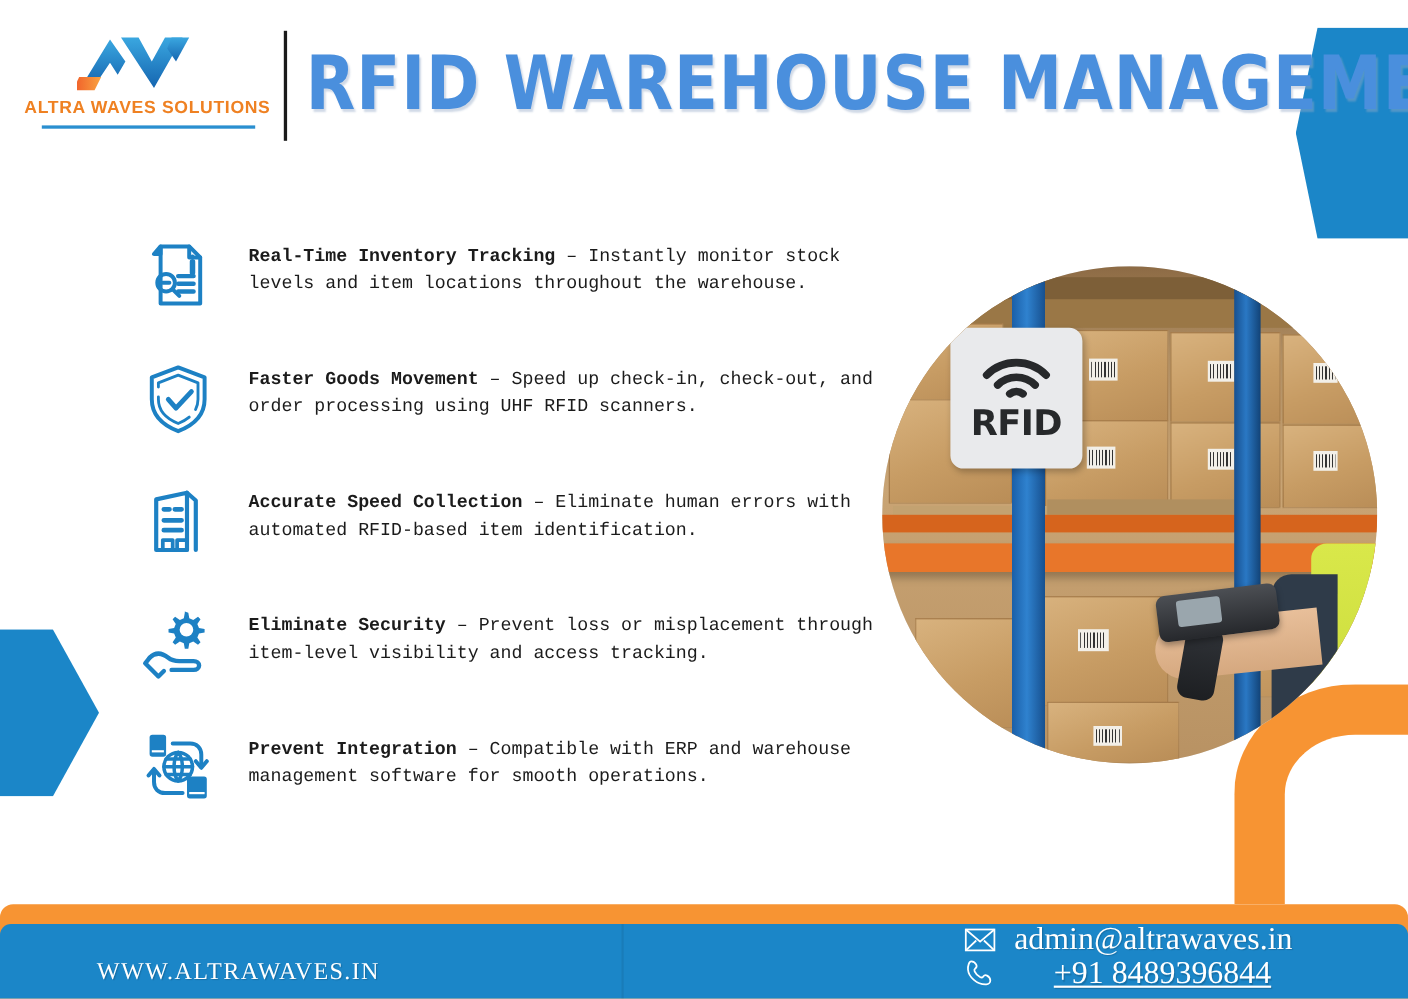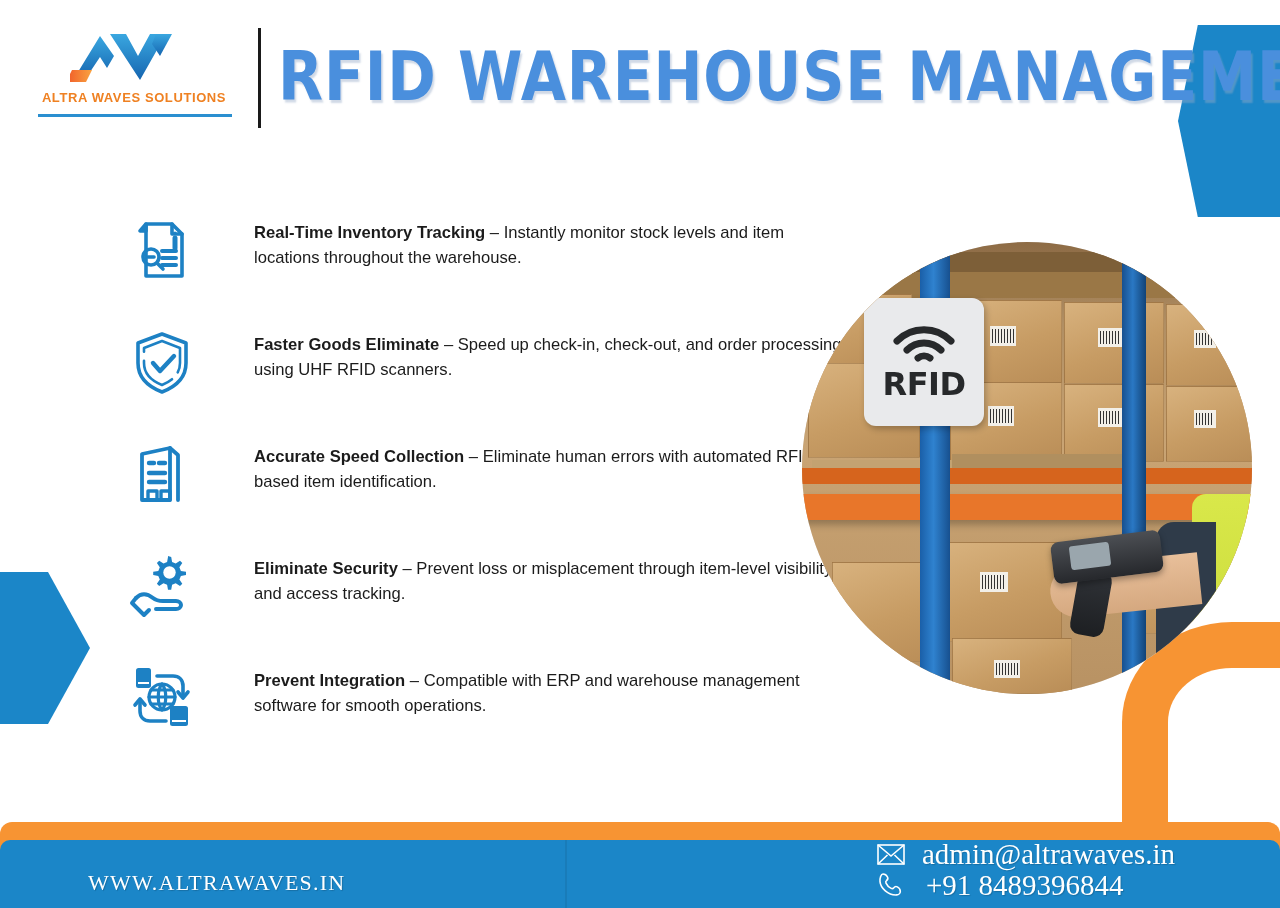--- a/index.html
+++ b/index.html
@@ -30,21 +30,21 @@
     border-right:none; border-bottom:none;
     transform:none;
   }
 
   
   .header { position:absolute; left:0; top:0; width:1280px; height:150px; }
   .logo-block { position:absolute; left:20px; top:22px; width:228px; height:110px; }
   .logo-mark { position:absolute; left:50px; top:4px; width:130px; height:62px; }
   .logo-word {
     position:absolute; left:0; top:68px; width:228px;
-    text-align:center; font-size:13px; font-weight:bold;
+    text-align:center; font-size:16px; font-weight:bold;
     letter-spacing:.6px; color:#ef8122;
     font-family:"Liberation Sans", sans-serif;
     white-space:nowrap;
   }
   .logo-underline {
     position:absolute; left:18px; top:92px; width:194px; height:2.5px;
     background:#2a8fd0;
   }
   .divider {
     position:absolute; left:258px; top:28px; width:3px; height:100px;
@@ -65,25 +65,24 @@
   }
 
   
   .features { position:absolute; left:128px; top:212px; width:700px; }
   .feature { position:relative; height:112px; }
   .feature .ic {
     position:absolute; left:0; top:4px; width:68px; height:68px;
   }
   .feature .txt {
     position:absolute; left:98px; top:8px; width:590px;
-    font-family:Liberation Sans, sans-serif;
+    font-family:Liberation Mono, monospace;
     font-size:16.6px;
     line-height:25px;
     color:#1b1b1b;
-    margin-left:28px;
   }
   .feature .txt b { font-weight:bold; }
 
   
   .photo {
     position:absolute; left:802px; top:242px; width:450px; height:452px;
     border-radius:50%; overflow:hidden; background:#e5e5e5;
   }
   .ph { position:absolute; }
   .ph-bg { inset:0; background:linear-gradient(180deg,#8d6b45 0%,#b08e63 18%,#c9a474 45%,#b89263 100%); }
@@ -152,21 +151,21 @@
   }
   .contact { position:absolute; left:876px; bottom:6px; width:390px; }
   .crow { position:relative; height:31px; }
   .crow .cicon { position:absolute; left:0; top:1px; width:30px; height:26px; }
   .crow .ctext {
     position:absolute; left:46px; top:-2px;
     font-family:"Liberation Serif", serif;
     font-size:29px; color:#ffffff; white-space:nowrap;
     text-shadow:1px 1px 1px rgba(0,0,0,.18);
   }
-  .crow.phone .ctext { left:50px; }
+  .crow.phone .ctext { left:82px;text-decoration:underline; }
 </style>
 </head>
 <body>
 
 <div class="stage">
 
   <div class="arrow-left-right"></div>
   <div class="arrow-right-left"></div>
   <div class="arc-simple"></div>
 
@@ -223,21 +222,21 @@
 
     <div class="feature">
       <div class="ic">
         <svg viewBox="0 0 68 68" width="68" height="68" fill="none" stroke="#1d81c4" stroke-width="3.6" stroke-linecap="round" stroke-linejoin="round">
           <path d="M34 6L58 15v20c0 15-11 24-24 29C21 59 10 50 10 35V15z"></path>
           <path d="M34 13L52 20v15c0 11-8 18-18 22-10-4-18-11-18-22V20z" stroke-width="2.6" stroke-dasharray="44 9"></path>
           <path d="M25 35l7 8 14-15" stroke-width="4.4"></path>
         </svg>
       </div>
       <div class="txt">
-        <b>Faster Goods Eliminate</b><span> – </span><span>Speed up check-in, check-out, and order processing using UHF RFID scanners.</span>
+        <b>Faster Goods Movement</b><span> – </span><span>Speed up check-in, check-out, and order processing using UHF RFID scanners.</span>
       </div>
     </div>
 
     <div class="feature">
       <div class="ic">
         <svg viewBox="0 0 68 68" width="68" height="68" fill="none" stroke="#1d81c4" stroke-width="3.8" stroke-linecap="round" stroke-linejoin="round">
           <path d="M14 60V14l28-6v52z"></path>
           <path d="M42 8l8 7v45"></path>
           <path d="M21 23h5M31 23h6M21 33h16M21 42h16" stroke-width="4.4"></path>
           <path d="M20 60v-9h9v9M33 60v-9h9v9" stroke-width="3.4"></path>

